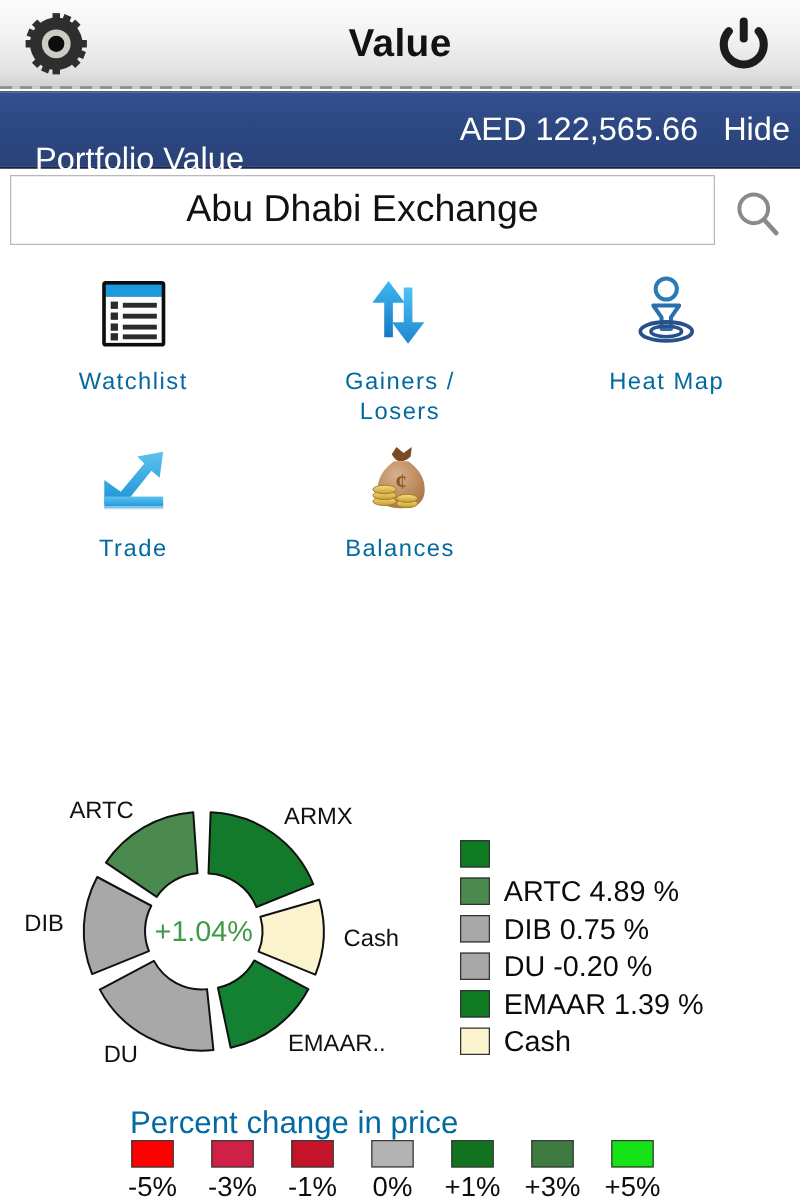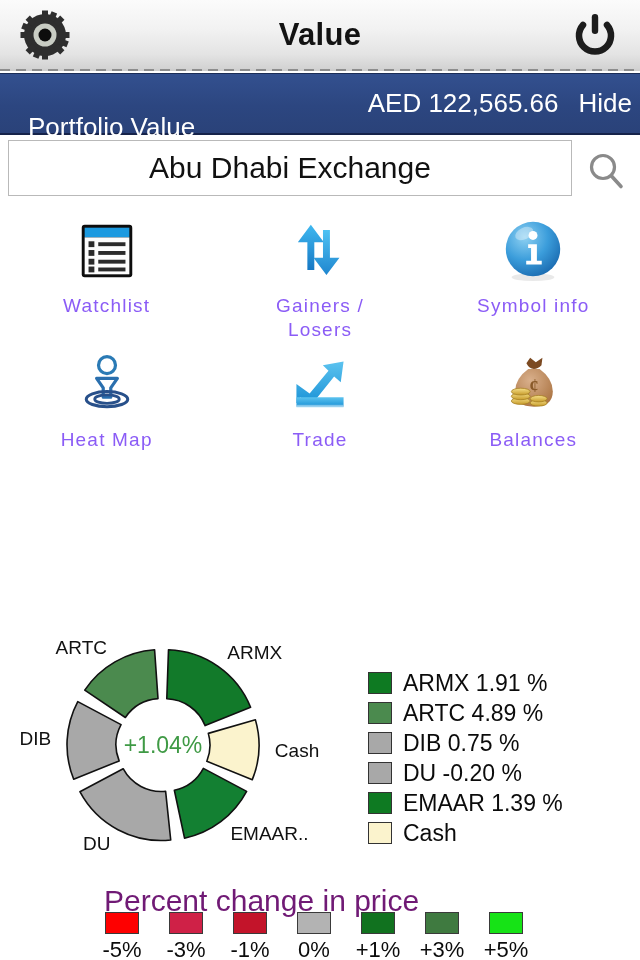--- a/index.html
+++ b/index.html
@@ -61,38 +61,38 @@
   .search-icon { width: 38px; height: 38px; }
 
   
   .grid {
     position: absolute; left: 0; top: 208px; width: 640px; height: 400px;
     display: grid; grid-template-columns: repeat(3, 1fr); grid-template-rows: repeat(3, 1fr);
   }
   .cell { display: flex; flex-direction: column; align-items: center; justify-content: flex-start; padding-top: 6px; }
   .cell .glyph { height: 74px; display: flex; align-items: center; justify-content: center; }
   .cell .clabel {
-    margin-top: 6px; font-size: 19px; color: #8b5cf6; text-align: center;
+    margin-top: 6px; font-size: 19px; color: #0369a1; text-align: center;
     line-height: 24px; letter-spacing: 1.2px; font-weight: 500;
   }
 
   
   .chart-area { position: absolute; left: 0; top: 620px; width: 640px; height: 250px; }
   .donut-wrap { position: absolute; left: 18px; top: 10px; width: 330px; height: 230px; }
   .legend {
     position: absolute; left: 368px; top: 50px;
     display: flex; flex-direction: column; gap: 4px;
   }
   .leg-row { display: flex; align-items: center; height: 26px; }
   .leg-sw { width: 24px; height: 22px; border: 1px solid #333; margin-right: 11px; }
   .leg-tx { font-size: 23px; color: #0b0b0b; white-space: nowrap; }
 
   
   .scale { position: absolute; left: 0; top: 884px; width: 640px; height: 76px; }
-  .scale-title { position: absolute; left: 104px; top: 0; font-size: 30px; color: #701a75; }
+  .scale-title { position: absolute; left: 104px; top: 0; font-size: 25px; color: #0369a1; }
   .scale-items { position: absolute; left: 90px; top: 28px; display: flex; }
   .sc-item { width: 64px; display: flex; flex-direction: column; align-items: center; }
   .sc-sw { width: 34px; height: 22px; border: 1px solid #3a3a3a; }
   .sc-lb { margin-top: 3px; font-size: 22px; color: #0b0b0b; }
 </style>
 </head>
 <body>
 
 <div id="app">
 
@@ -190,39 +190,20 @@
             </linearGradient>
           </defs>
           <path d="M26 58 L26 26 L15 26 L30 6 L45 26 L34 26 L34 58 Z" fill="url(#gUp)" transform="translate(-6,-2) scale(0.92) translate(4,4)"></path>
           <path d="M44 12 L44 44 L33 44 L48 64 L63 44 L52 44 L52 12 Z" fill="url(#gDn)" transform="translate(-6,-2) scale(0.92) translate(4,4)"></path>
         </svg>
       </span>
       <span class="clabel" style="white-space:pre-line">Gainers /
 Losers</span>
     </div>
 
-    <div class="cell">
-      <span class="glyph">
-        <svg viewBox="0 0 70 70" width="68" height="68">
-          <defs>
-            <radialGradient id="gInfo" cx="0.35" cy="0.28" r="0.85">
-              <stop offset="0" stop-color="#8fd1f2"></stop>
-              <stop offset="0.5" stop-color="#3b9ddb"></stop>
-              <stop offset="1" stop-color="#1461a8"></stop>
-            </radialGradient>
-          </defs>
-          <ellipse cx="35" cy="62" rx="22" ry="4" fill="#d7d7d7" opacity="0.55"></ellipse>
-          <circle cx="35" cy="33" r="28" fill="url(#gInfo)"></circle>
-          <ellipse cx="26" cy="17" rx="10" ry="6" fill="#ffffff" opacity="0.35" transform="rotate(-25 26 17)"></ellipse>
-          <circle cx="35" cy="19" r="4.6" fill="#ffffff"></circle>
-          <path d="M30 28 h9 v17 h5 v4 h-16 v-4 h5 v-13 h-3 z" fill="#ffffff"></path>
-        </svg>
-      </span>
-      <span class="clabel">Symbol info</span>
-    </div>
 
     <div class="cell">
       <span class="glyph">
         <svg viewBox="0 0 70 70" width="66" height="66">
           <circle cx="35" cy="14" r="9" fill="none" stroke="#2a7ab5" stroke-width="3.4"></circle>
           <path d="M24 28 h22 l-7 10 v10 h-8 v-10 z" fill="none" stroke="#2a6fae" stroke-width="3.4" stroke-linejoin="round"></path>
           <ellipse cx="35" cy="50" rx="22" ry="8" fill="none" stroke="#28508a" stroke-width="3.2"></ellipse>
           <ellipse cx="35" cy="50" rx="13" ry="4.5" fill="none" stroke="#28508a" stroke-width="3"></ellipse>
         </svg>
       </span>
@@ -299,21 +280,20 @@
           <path d="M 66.72854332493615 60.09015126555356 A 92 92 0 0 1 136.58240441554045 19.76000576095842
                L 140.0004716290026 68.6406442236898 A 43 43 0 0 0 107.3513843801332 87.49060353562014 Z" fill="#4b8a4e" stroke="#111" stroke-width="1.6" stroke-linejoin="round"></path>
           <text x="88.99999999999994" y="24.005154776142902" font-size="19" font-family="&quot;Liberation Sans&quot;, sans-serif" fill="#111" text-anchor="end">ARTC</text>
           <text x="145" y="123" text-anchor="middle" font-size="23" font-family="&quot;Liberation Sans&quot;, sans-serif" fill="#3f9a45">+1.04%</text>
         </svg>
     </div>
 
     <div class="legend">
       <div class="leg-row">
         <span class="leg-sw" style="background:#0e7a22"></span>
-        <span class="leg-tx">ARMX 1.91 %</span>
       </div>
       <div class="leg-row">
         <span class="leg-sw" style="background:#4b8a4e"></span>
         <span class="leg-tx">ARTC 4.89 %</span>
       </div>
       <div class="leg-row">
         <span class="leg-sw" style="background:#a8a8a8"></span>
         <span class="leg-tx">DIB 0.75 %</span>
       </div>
       <div class="leg-row">

